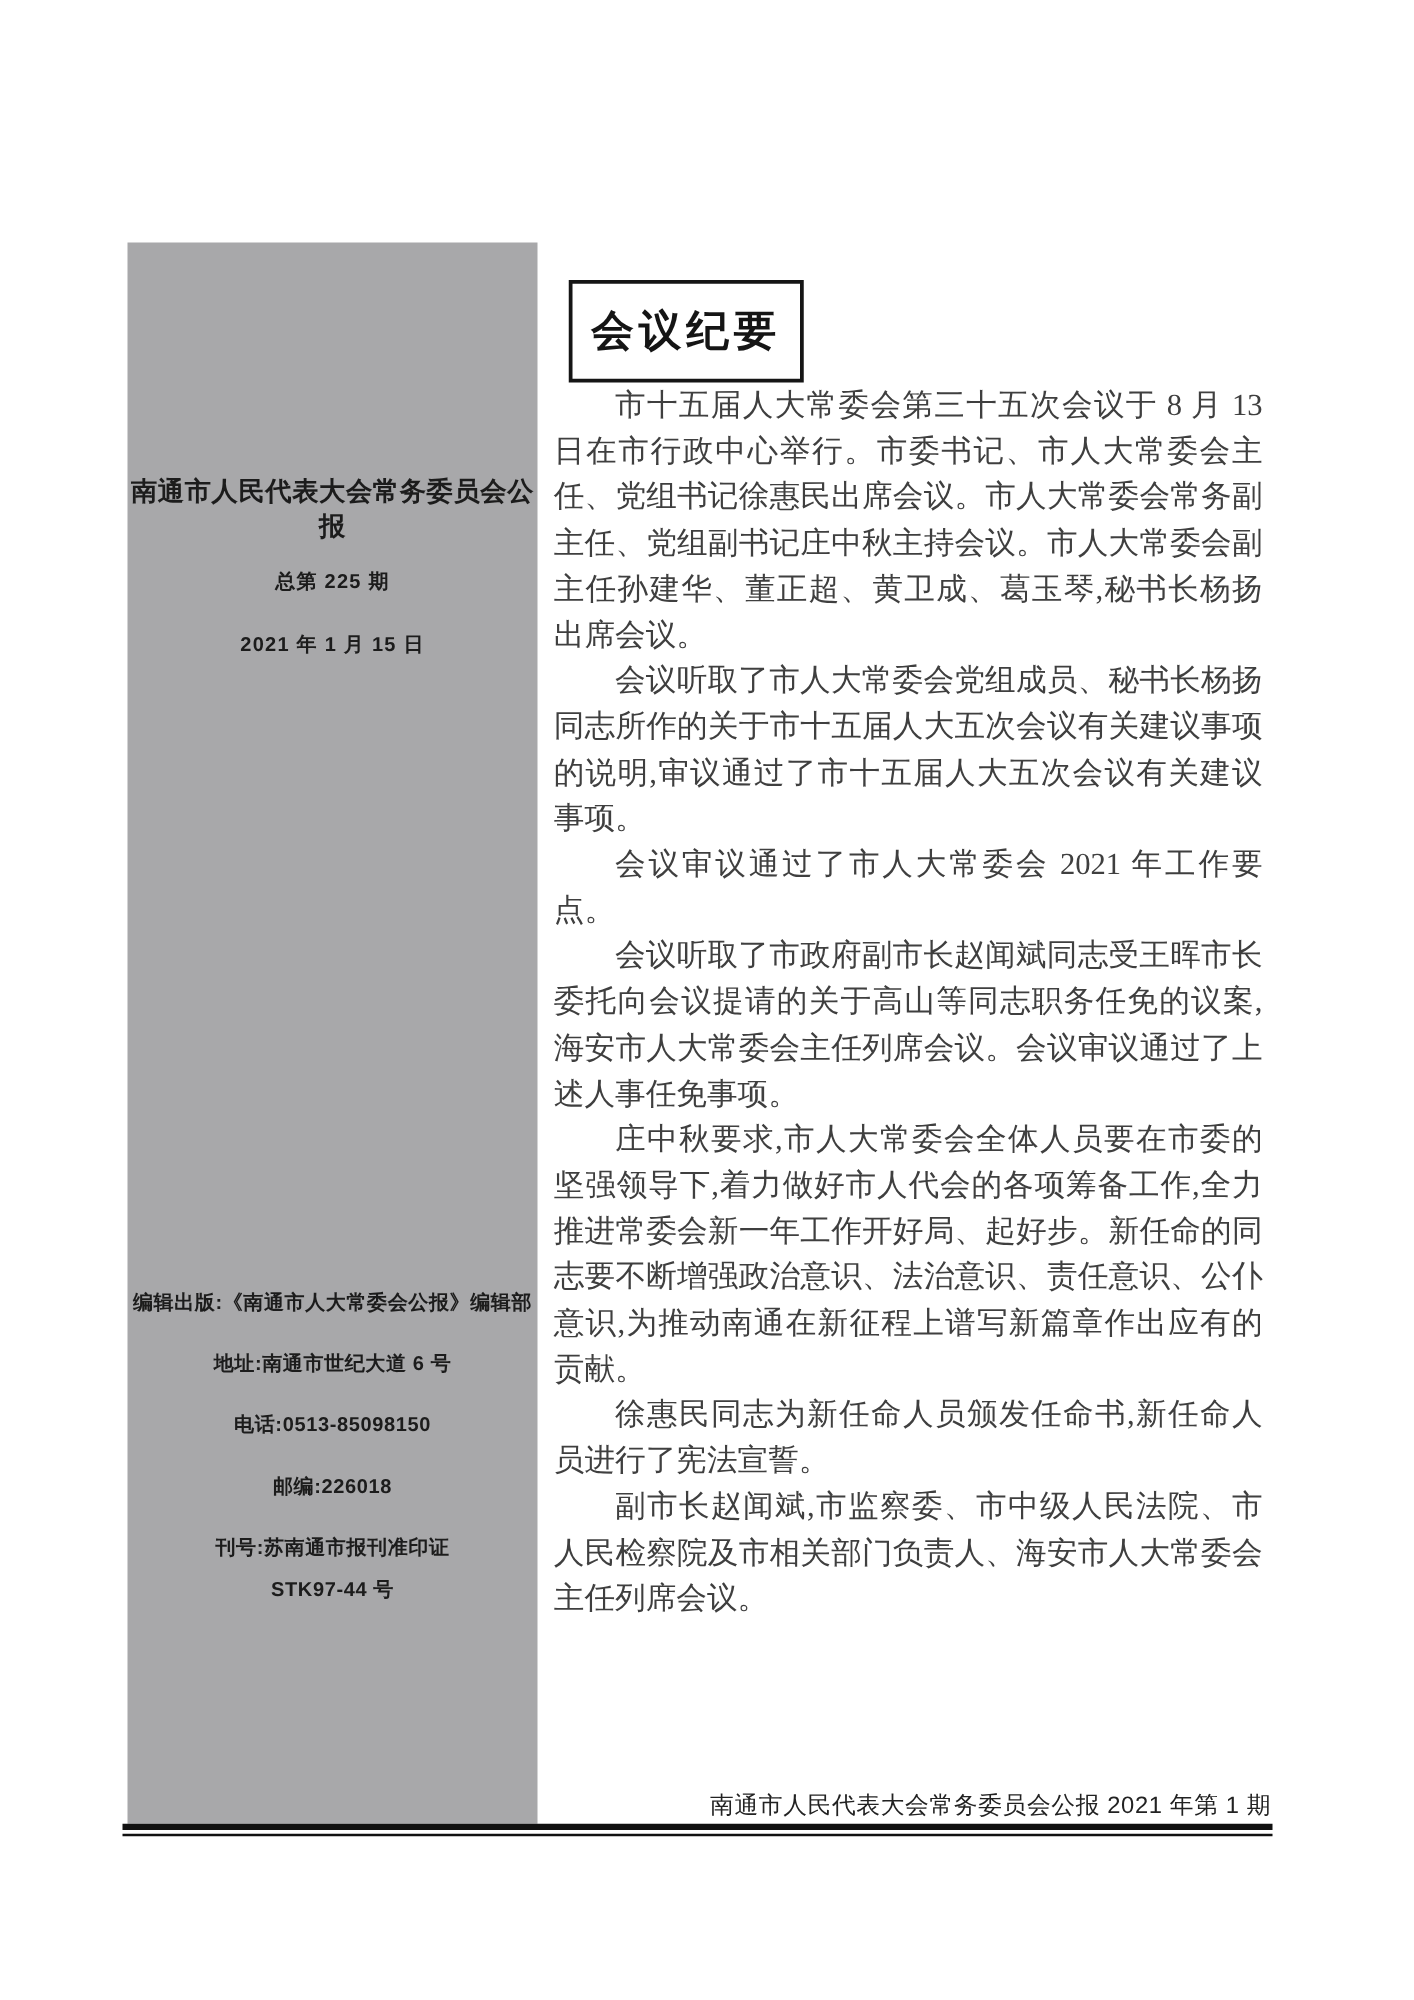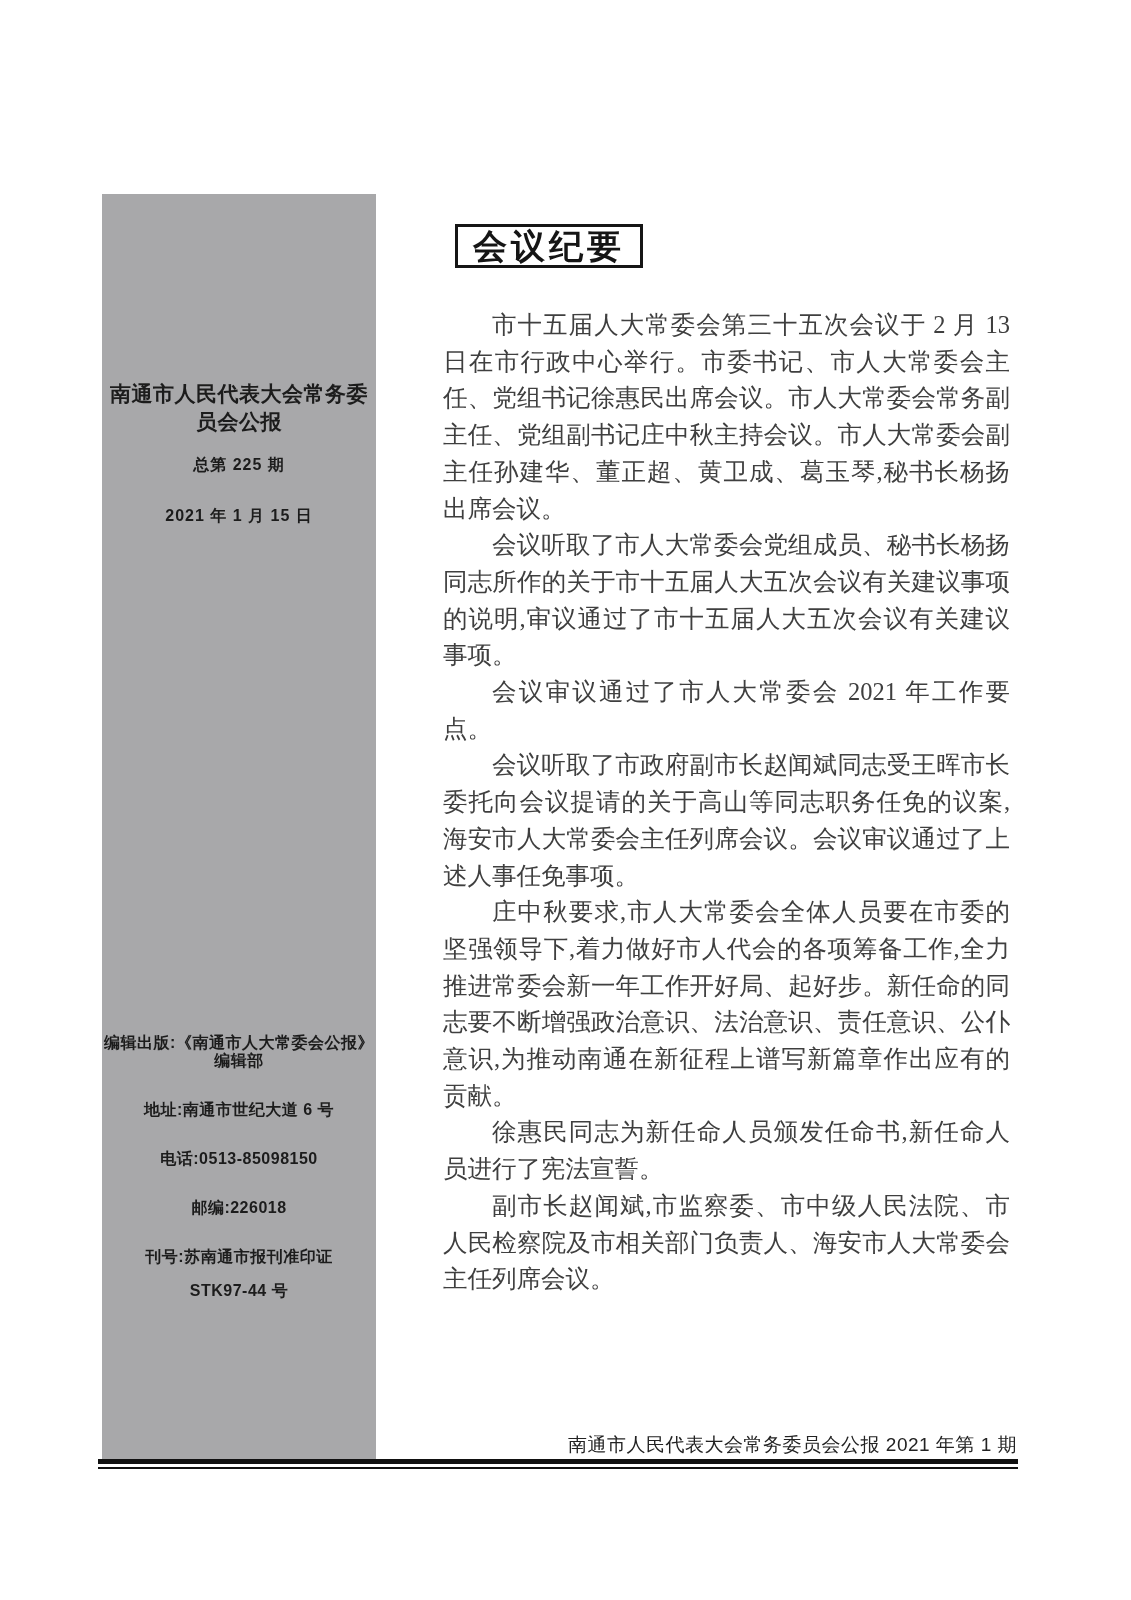--- a/index.html
+++ b/index.html
@@ -27,21 +27,21 @@
   }
   .masthead-issue {
     font-family: "Liberation Serif", serif;
     font-size: 30px; font-weight: 700; letter-spacing: 1px;
     line-height: 40px; margin-top: 2px;
   }
 
   
   .sidebar {
     position: absolute; left: 102px; top: 194px;
-    width: 274px; height: 1265px;
+    width: 328px; height: 1265px;
     background: #a8a8aa;
     color: #1c1c1c;
   }
   .sb-title {
     position: absolute; top: 186px; left: 0; right: 0;
     text-align: center;
     font-family: "Liberation Sans", sans-serif;
     font-size: 21px; font-weight: 700; letter-spacing: 0.5px;
     line-height: 28px;
   }
@@ -64,21 +64,21 @@
     font-size: 16px; font-weight: 700; letter-spacing: 0.5px;
   }
   .sb-colophon .sb-line { margin: 0 0 31px 0; line-height: 18px; }
   .sb-colophon .sb-line.tight { margin: 0 0 0 0; }
   .sb-colophon .sb-line.last { margin: 16px; text-align: center; }
 
   
   .section-box {
     position: absolute; left: 455px; top: 224px;
     border: 3px solid #151515;
-    padding: 2px 15px;
+    padding: 21px 15px;
     font-family: "Liberation Sans", sans-serif;
     font-size: 34px; font-weight: 700; letter-spacing: 4px;
     color: #151515; line-height: 1;
     background: #ffffff;
   }
   .body-text {
     position: absolute; left: 443px; top: 307px; width: 567px;
     font-family: "Liberation Serif", serif;
     font-size: 24.5px; line-height: 36.7px;
     text-align: justify;
@@ -122,21 +122,21 @@
       <p class="sb-line tight">刊号:苏南通市报刊准印证</p>
       <p class="sb-line last">STK97-44 号</p>
     </div>
   </aside>
 
   <div class="section-box">
     <span>会议纪要</span>
   </div>
 
   <main class="body-text">
-    <p>市十五届人大常委会第三十五次会议于 2 月 13 日在市行政中心举行。市委书记、市人大常委会主任、党组书记徐惠民出席会议。市人大常委会常务副主任、党组副书记庄中秋主持会议。市人大常委会副主任孙建华、董正超、黄卫成、葛玉琴,秘书长杨扬出席会议。</p>
+    <p>市十五届人大常委会第三十五次会议于 8 月 13 日在市行政中心举行。市委书记、市人大常委会主任、党组书记徐惠民出席会议。市人大常委会常务副主任、党组副书记庄中秋主持会议。市人大常委会副主任孙建华、董正超、黄卫成、葛玉琴,秘书长杨扬出席会议。</p>
     <p>会议听取了市人大常委会党组成员、秘书长杨扬同志所作的关于市十五届人大五次会议有关建议事项的说明,审议通过了市十五届人大五次会议有关建议事项。</p>
     <p>会议审议通过了市人大常委会 2021 年工作要点。</p>
     <p>会议听取了市政府副市长赵闻斌同志受王晖市长委托向会议提请的关于高山等同志职务任免的议案,海安市人大常委会主任列席会议。会议审议通过了上述人事任免事项。</p>
     <p>庄中秋要求,市人大常委会全体人员要在市委的坚强领导下,着力做好市人代会的各项筹备工作,全力推进常委会新一年工作开好局、起好步。新任命的同志要不断增强政治意识、法治意识、责任意识、公仆意识,为推动南通在新征程上谱写新篇章作出应有的贡献。</p>
     <p>徐惠民同志为新任命人员颁发任命书,新任命人员进行了宪法宣誓。</p>
     <p>副市长赵闻斌,市监察委、市中级人民法院、市人民检察院及市相关部门负责人、海安市人大常委会主任列席会议。</p>
   </main>
 
   <div class="page-footer">南通市人民代表大会常务委员会公报 2021 年第 1 期</div>
 

